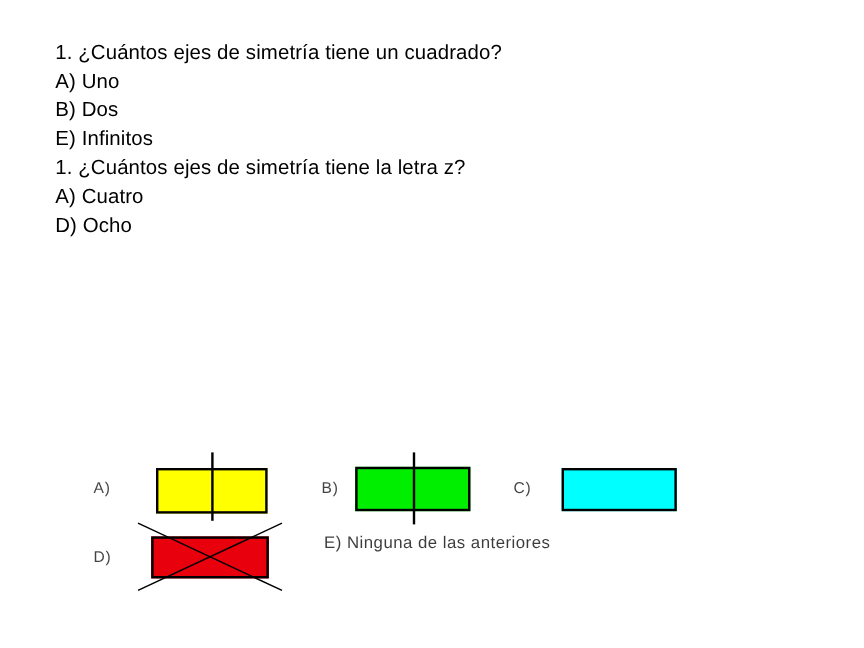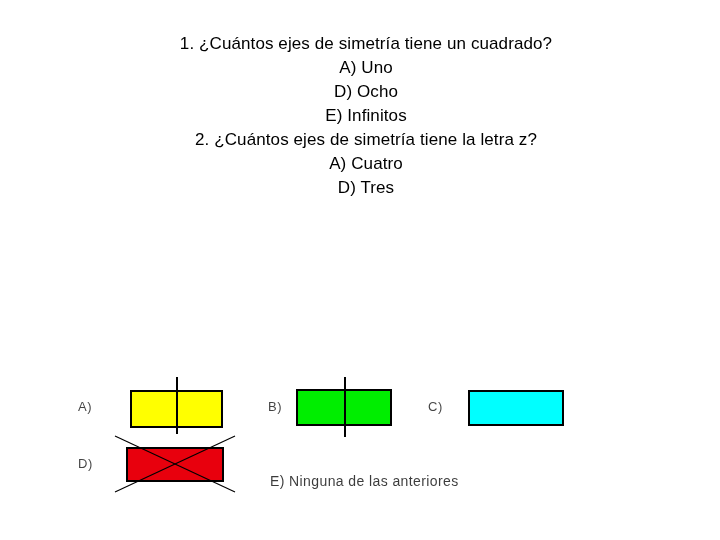--- a/index.html
+++ b/index.html
@@ -17,21 +17,20 @@
     color: #000000;
     -webkit-font-smoothing: none;
   }
 
   
   #question-block {
     position: absolute;
     left: 46px;
     top: 32px;
     width: 640px;
-    text-align: center;
   }
   .q-line {
     font-size: 17px;
     line-height: 24px;
     white-space: pre;
     letter-spacing: 0.1px;
     color: #000000;
   }
 
   
@@ -81,25 +80,25 @@
     position: absolute;
     overflow: visible;
   }
 </style>
 </head>
 <body>
 
 <div id="question-block">
   <div class="q-line">1. ¿Cuántos ejes de simetría tiene un cuadrado?</div>
   <div class="q-line">A) Uno</div>
+  <div class="q-line">B) Dos</div>
+  <div class="q-line">E) Infinitos</div>
+  <div class="q-line">1. ¿Cuántos ejes de simetría tiene la letra z?</div>
+  <div class="q-line">A) Cuatro</div>
   <div class="q-line">D) Ocho</div>
-  <div class="q-line">E) Infinitos</div>
-  <div class="q-line">2. ¿Cuántos ejes de simetría tiene la letra z?</div>
-  <div class="q-line">A) Cuatro</div>
-  <div class="q-line">D) Tres</div>
 </div>
 
 <div id="figure-area">
 
   <div class="opt-label" style="left:78px; top:399px;">A)</div>
 
   <div class="fig-rect" id="rect-a" style="left:130px; top:390px; width:93px; height:38px; background:#ffff00;"></div>
 
   <div class="axis-v" id="axis-a" style="left:176px; top:377px; height:57px;"></div>
 
@@ -117,15 +116,15 @@
 
   <div class="fig-rect" id="rect-d" style="left:126px; top:447px; width:98px; height:35px; background:#e8000d;"></div>
 
   <svg class="diag-svg" width="156" height="95" viewBox="0 0 156 95" style="left:97px; top:435px;">
 
     <line x1="18" y1="1" x2="138" y2="57" stroke="#000000" stroke-width="1.2"></line>
 
     <line x1="18" y1="57" x2="138" y2="1" stroke="#000000" stroke-width="1.2"></line>
   </svg>
 
-  <div class="e-text" style="left:270px; top:473px;">E) Ninguna de las anteriores</div>
+  <div class="e-text" style="left:270px; top:444px;">E) Ninguna de las anteriores</div>
 
 </div>
 
 </body></html>

